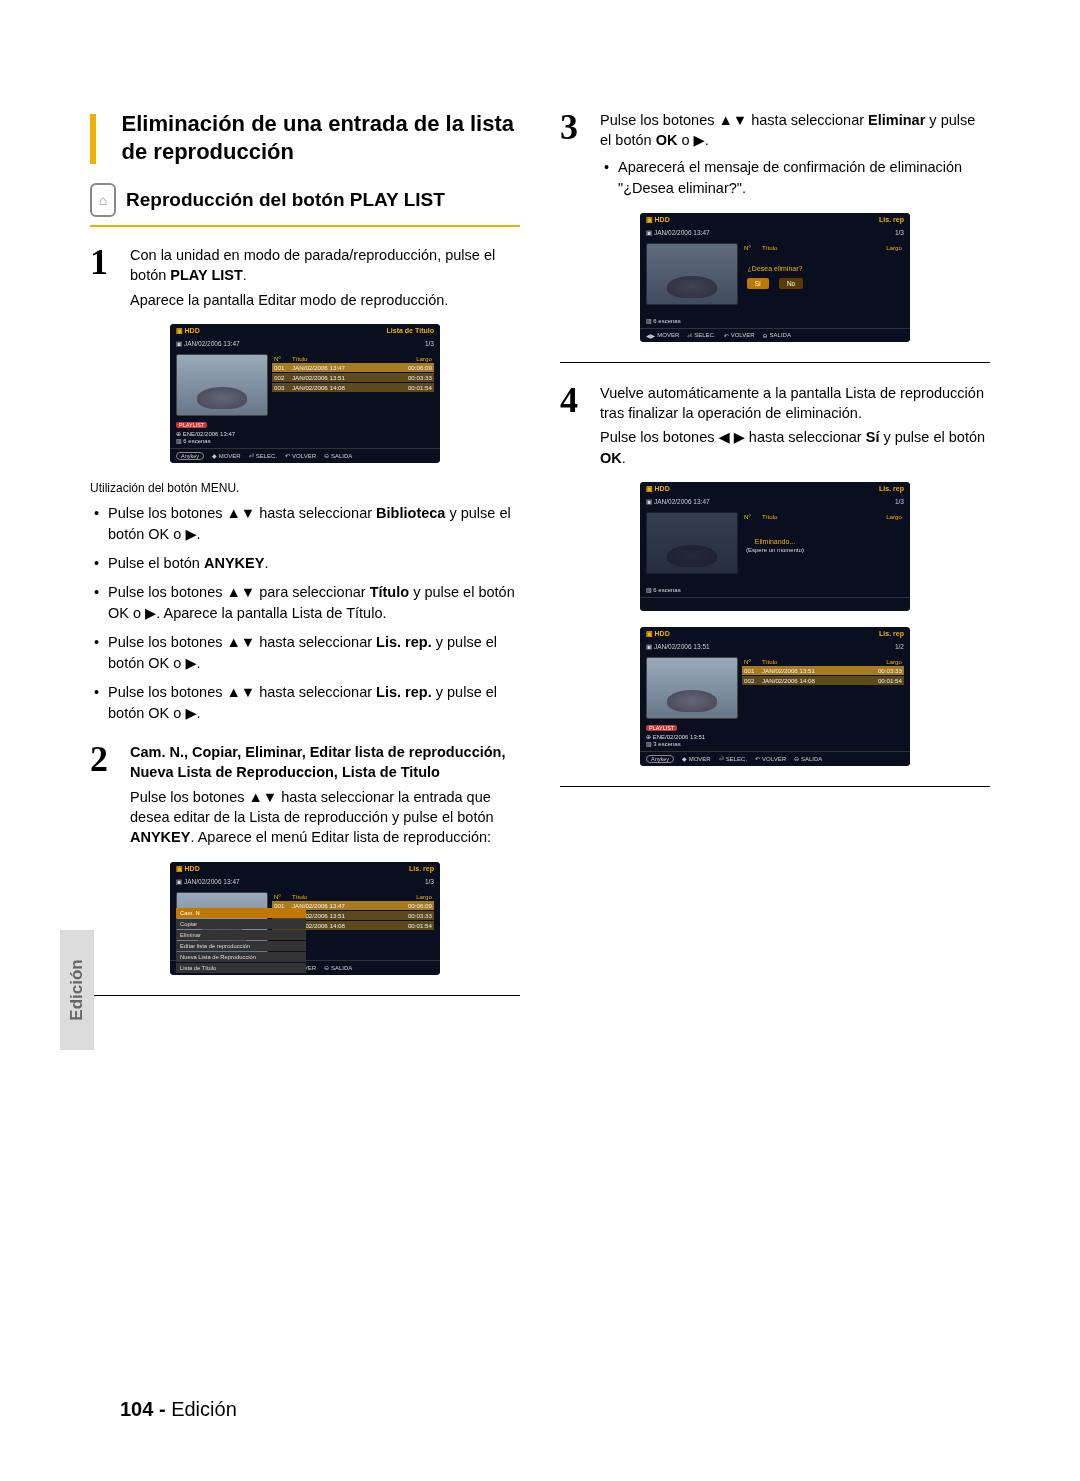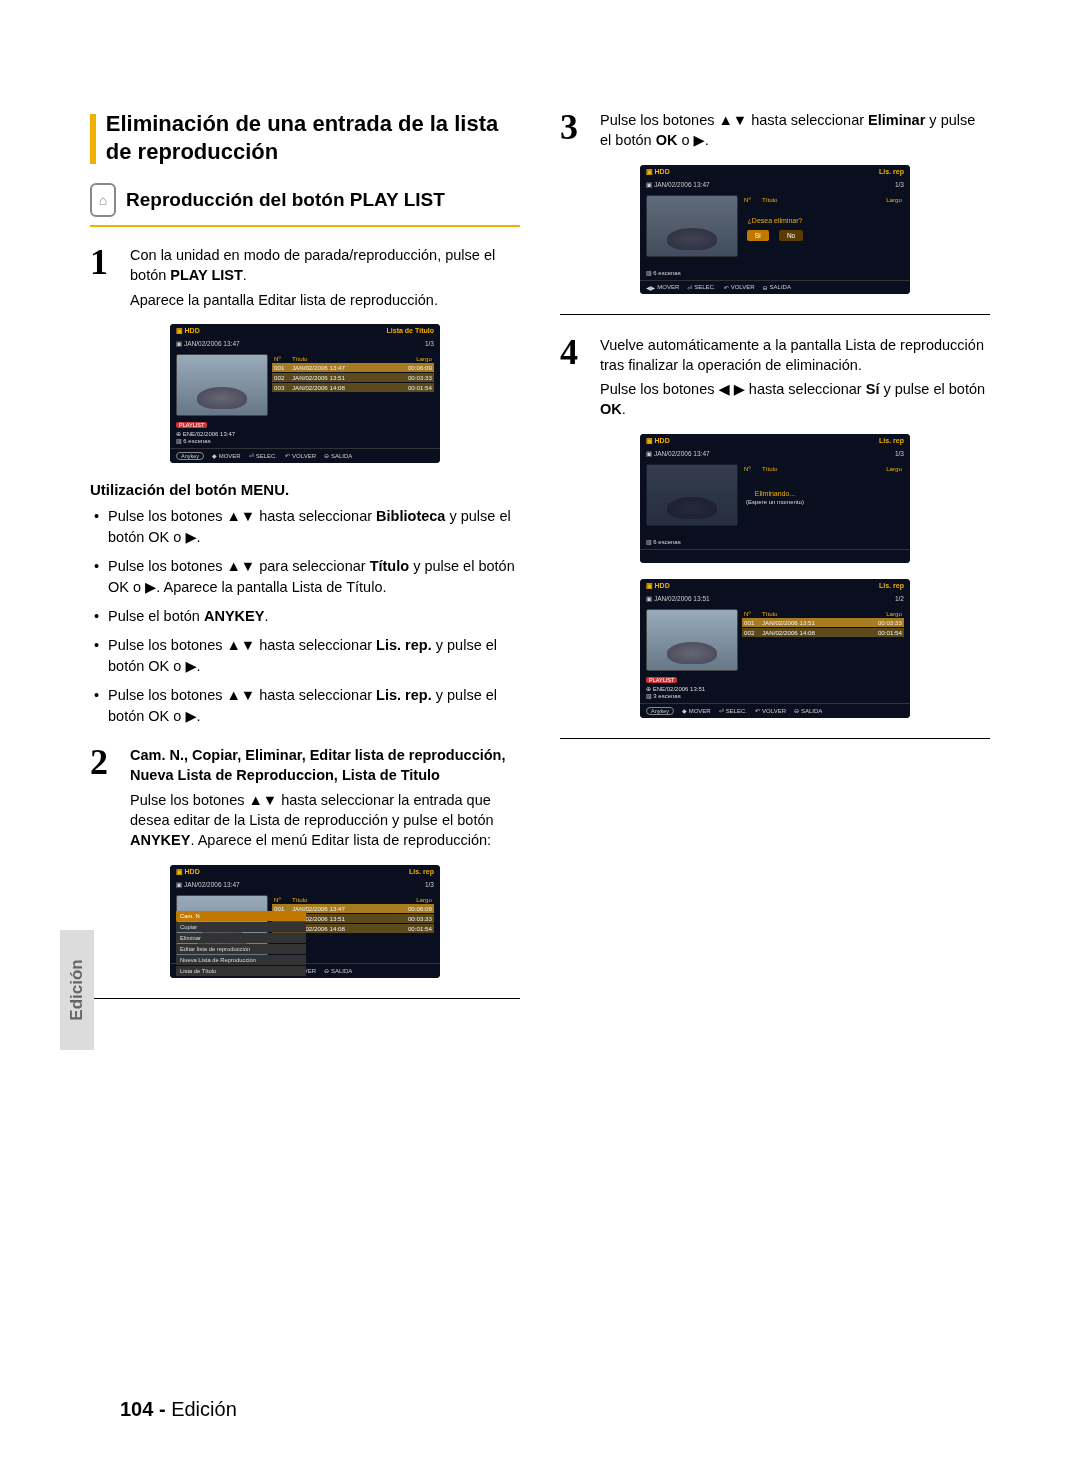--- a/index.html
+++ b/index.html
@@ -18,21 +18,21 @@
     height: 100%;
   }
   .cols {
     display: flex;
     gap: 40px;
   }
   .col {
     flex: 1;
     min-width: 0;
   }
-  .sec-title-row { display:flex; align-items:flex-start; gap:10px; margin-bottom:18px;}
+  .sec-title-row { display:flex; align-items:flex-start; gap:26px; margin-bottom:18px;}
   .yellow-bar { width:8px; height:50px; background:#f0b000; margin-top:4px;}
   h2.section { font-size:22px; font-weight:bold; line-height:1.25; }
   .sub-row { display:flex; align-items:center; gap:10px; margin: 10px 0 8px 0;}
   .remote-icon {
     width:26px; height:34px; border:2px solid #888; border-radius:6px;
     display:flex; align-items:center; justify-content:center; font-size:14px; color:#888;
   }
   h3.sub { font-size:19px; font-weight:bold; }
   .accent-line { height:2px; background:#f0b000; margin: 6px 0 18px 0;}
   .step { position:relative; padding-left:40px; font-size:14.5px; line-height:1.4; margin-bottom:14px;}
@@ -121,21 +121,21 @@
         <div class="remote-icon">⌂</div>
         <h3 class="sub">Reproducción del botón PLAY LIST</h3>
       </div>
       <div class="accent-line"></div>
 
       <div class="step">
         <div class="step-num">1</div>
         <p>
           <span>Con la unidad en modo de parada/reproducción, pulse el botón </span><b>PLAY LIST</b>.
         </p>
-        <p>Aparece la pantalla Editar lista de reproducción.</p>
+        <p>Aparece la pantalla Editar modo de reproducción.</p>
       </div>
 
       <div class="screen">
         <div class="hdr">
             <span class="l">▣ <span>HDD</span></span>
             <span class="r">Lista de Título</span>
           </div>
         <div class="sub">
             <span>▣ <span>JAN/02/2006 13:47</span></span>
             <span>1/3</span>
@@ -174,25 +174,25 @@
         </div>
         <div class="footer">
           <span class="key">Anykey</span>
           <span class="g">◆ <span>MOVER</span></span>
           <span class="g">⏎ <span>SELEC.</span></span>
           <span class="g">↶ <span>VOLVER</span></span>
           <span class="g">⊖ <span>SALIDA</span></span>
         </div>
       </div>
 
-      <p style="font-size:15px;font-weight:bold;margin:18px 0 8px 0;">Utilización del botón MENU.</p>
+      <p style="font-size:12px;font-weight:normal;margin:18px 0 8px 0;">Utilización del botón MENU.</p>
       <ul class="bullets">
         <li><span>Pulse los botones ▲▼ hasta seleccionar </span><b>Biblioteca</b><span> y pulse el botón OK o ▶.</span></li>
+        <li><span>Pulse el botón </span><b>ANYKEY</b><span>.</span></li>
         <li><span>Pulse los botones ▲▼ para seleccionar </span><b>Título</b><span> y pulse el botón OK o ▶. Aparece la pantalla Lista de Título.</span></li>
-        <li><span>Pulse el botón </span><b>ANYKEY</b><span>.</span></li>
         <li><span>Pulse los botones ▲▼ hasta seleccionar </span><b>Lis. rep.</b><span> y pulse el botón OK o ▶.</span></li>
         <li><span>Pulse los botones ▲▼ hasta seleccionar </span><b>Lis. rep.</b><span> y pulse el botón OK o ▶.</span></li>
       </ul>
 
       <div class="step">
         <div class="step-num">2</div>
         <p><b>Cam. N., Copiar, Eliminar, Editar lista de reproducción, Nueva Lista de Reproduccion, Lista de Titulo</b></p>
         <p>
           <span>Pulse los botones ▲▼ hasta seleccionar la entrada que desea editar de la Lista de reproducción y pulse el botón </span><b>ANYKEY</b><span>. Aparece el menú Editar lista de reproducción: </span>
         </p>
@@ -254,20 +254,23 @@
       <hr class="divider">
     </div>
 
     <div class="col">
 
       <div class="step">
         <div class="step-num">3</div>
         <p>
           <span>Pulse los botones ▲▼ hasta seleccionar </span><b>Eliminar</b><span> y pulse el botón </span><b>OK</b><span> o ▶.</span>
         </p>
+        <ul class="bullets" style="margin-top:6px;margin-bottom:0;">
+          <li><span>Aparecerá el mensaje de confirmación de eliminación "¿Desea eliminar?".</span></li>
+        </ul>
       </div>
 
       <div class="screen">
         <div class="hdr">
             <span class="l">▣ <span>HDD</span></span>
             <span class="r">Lis. rep</span>
           </div>
         <div class="sub">
             <span>▣ <span>JAN/02/2006 13:47</span></span>
             <span>1/3</span>

